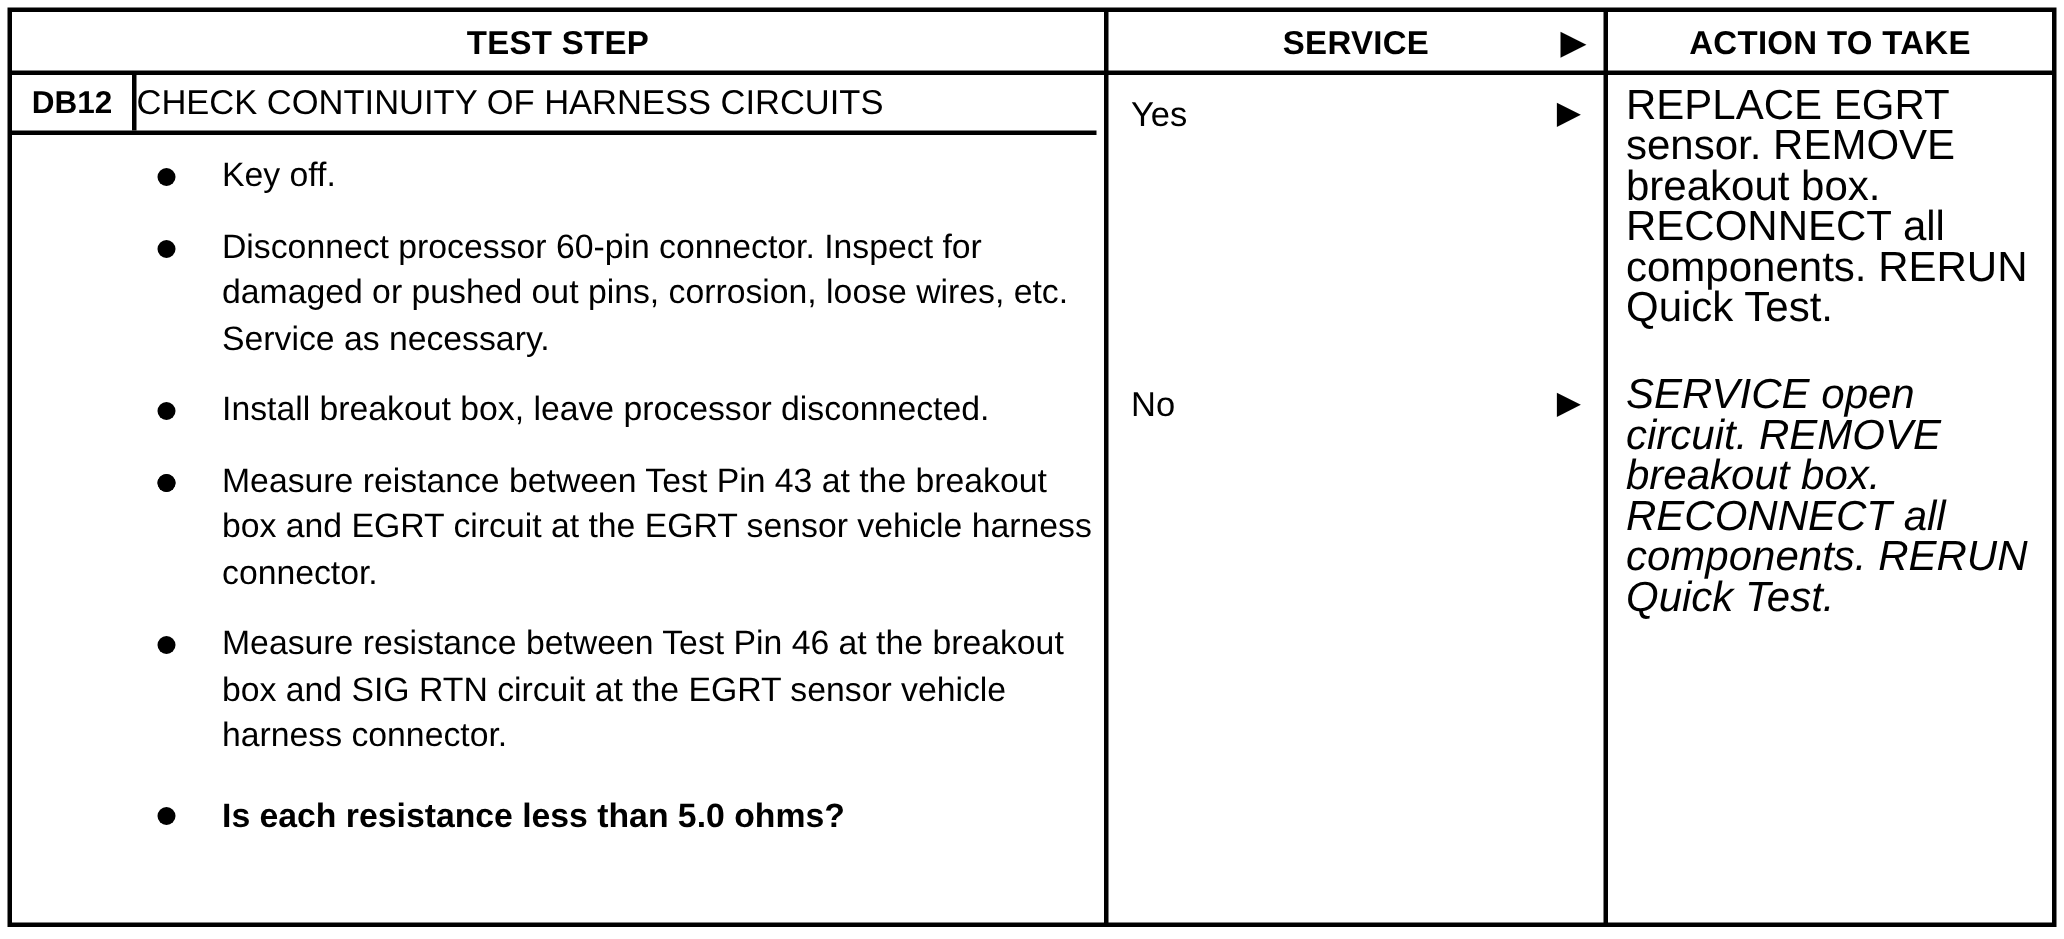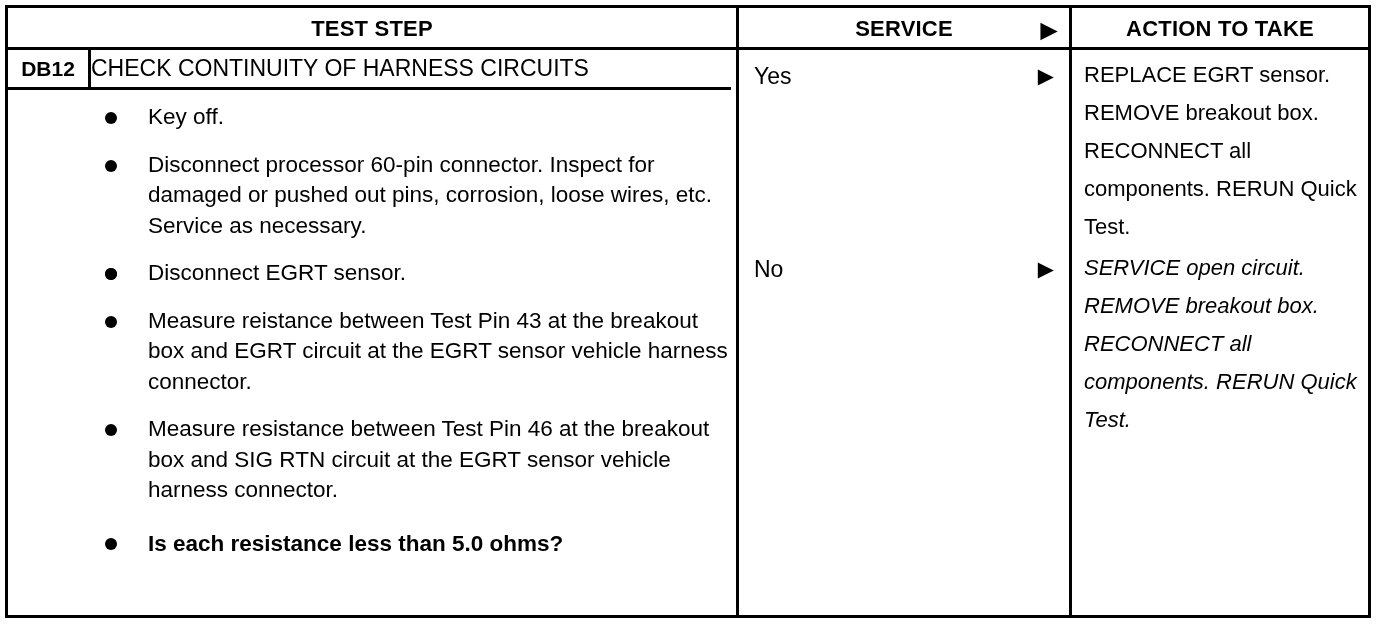--- a/index.html
+++ b/index.html
@@ -199,22 +199,22 @@
     position: absolute;
     left: 1064px;
     top: 0;
     width: 296px;
     height: 568px;
   }
   .action-entry {
     position: absolute;
     left: 12px;
     width: 278px;
-    font-size: 22px;
-    line-height: 38px;
+    font-size: 28px;
+    line-height: 27px;
   }
   .action-entry-yes { top: 6px; }
   .action-entry-no  { top: 199px; font-style: italic; }
 </style>
 </head>
 <body>
 
 <div class="sheet">
 
   <div class="header-row">
@@ -250,24 +250,24 @@
         <li class="step-item">
           <span class="bullet"></span>
           <span>Key off.</span>
         </li>
         <li class="step-item">
           <span class="bullet"></span>
           <span>Disconnect processor 60-pin connector. Inspect for damaged or pushed out pins, corrosion, loose wires, etc. Service as necessary.</span>
         </li>
         <li class="step-item">
           <span class="bullet"></span>
-        </li>
-        <li class="step-item">
-          <span class="bullet"></span>
-          <span>Disconnect EGRT sensor.</span>
+          <span>Install breakout box, leave processor disconnected.</span>
+        </li>
+        <li class="step-item">
+          <span class="bullet"></span>
         </li>
         <li class="step-item">
           <span class="bullet"></span>
           <span>Measure reistance between Test Pin 43 at the breakout box and EGRT circuit at the EGRT sensor vehicle harness connector.</span>
         </li>
         <li class="step-item">
           <span class="bullet"></span>
           <span>Measure resistance between Test Pin 46 at the breakout box and SIG RTN circuit at the EGRT sensor vehicle harness connector.</span>
         </li>
         <li class="step-item is-question">

